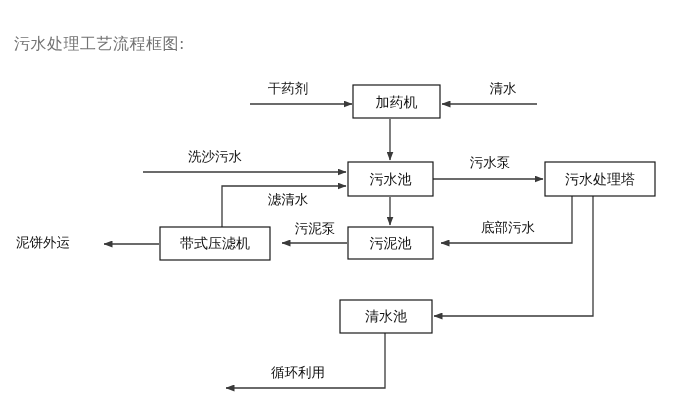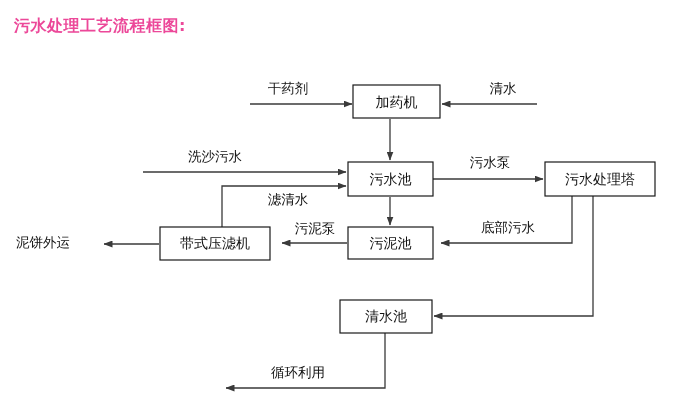--- a/index.html
+++ b/index.html
@@ -15,24 +15,24 @@
     overflow: hidden;
   }
   #diagram-root {
     position: relative;
     width: 700px;
     height: 420px;
   }
   #flow-title {
     position: absolute;
     left: 14px;
-    top: 16px;
+    top: 34px;
     font-size: 16px;
-    font-weight: bold;
-    color: #ec4899;
+    font-weight: normal;
+    color: #737373;
     letter-spacing: 0.5px;
     white-space: nowrap;
   }
   svg#flow-canvas {
     position: absolute;
     left: 0;
     top: 0;
     width: 700px;
     height: 420px;
   }

